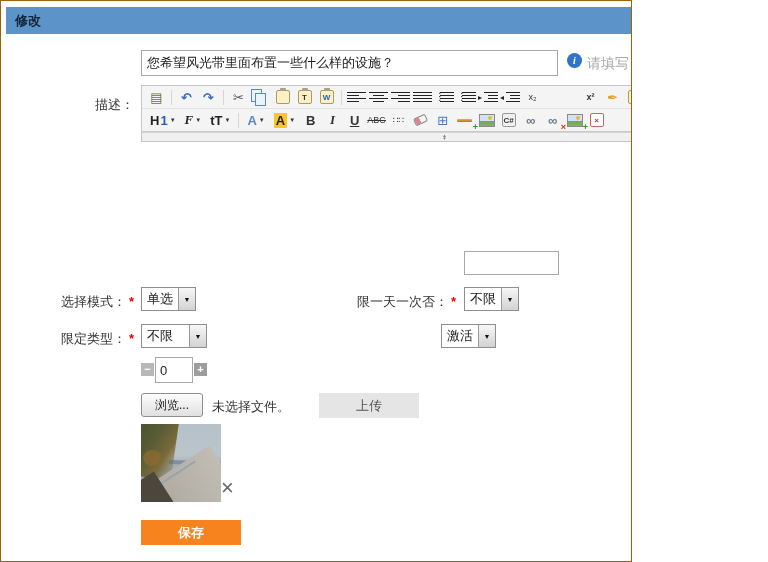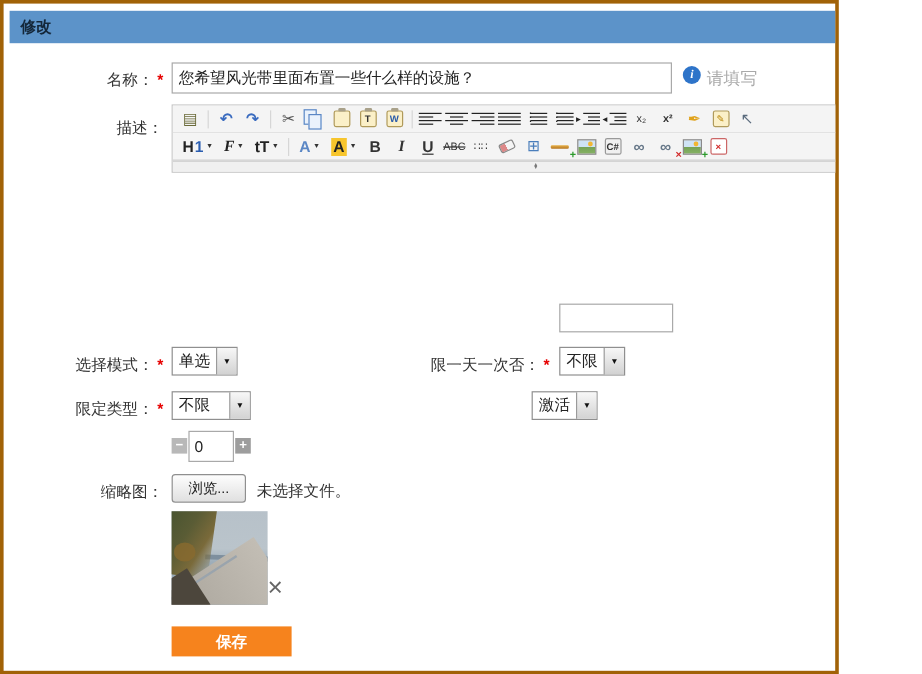--- a/index.html
+++ b/index.html
@@ -1,17 +1,17 @@
 <!DOCTYPE html>
 <html><head>
 <meta charset="utf-8">
 <style>
   html,body{margin:0;padding:0;background:#fff;}
   *{box-sizing:border-box;}
-  .stage{position:relative;width:699px;height:562px;background:#fff;border:3px solid #a16207;
+  .stage{position:relative;width:632px;height:562px;background:#fff;border:1px solid #a16207;
          font-family:"Liberation Sans","DejaVu Sans",sans-serif;overflow:hidden;}
   
   .hdr{position:absolute;left:5px;top:6px;width:756px;height:27px;background:#5c93c9;}
   .hdr-title{position:absolute;left:9px;top:0;line-height:27px;font-size:13px;font-weight:700;color:#14273a;}
   .hdr-close{position:absolute;right:11px;top:0;line-height:26px;font-size:16px;font-weight:700;color:#0d1b28;cursor:pointer;}
   
   .lbl{position:absolute;left:0;width:133px;text-align:right;font-size:13px;color:#333;}
   .lblr{position:absolute;left:300px;width:155px;text-align:right;font-size:13px;color:#333;}
   .star{color:#e60000;margin-left:3px;font-weight:700;}
   
@@ -100,21 +100,20 @@
 </head>
 <body>
 
 <div class="stage">
 
   <div class="hdr">
     <span class="hdr-title">修改</span>
     <span class="hdr-close">×</span>
   </div>
 
-  <span class="lbl" style="top:55px"><span>名称：</span><span class="star">*</span></span>
   <input class="inp" style="left: 140px; top: 49px; width: 417px; height: 26px;" value="您希望风光带里面布置一些什么样的设施？">
   <span class="info-i">i</span>
   <span class="hint">请填写</span>
 
   <span class="lbl" style="top:95px"><span>描述：</span></span>
   <div class="editor">
     <div class="tbar" id="tbar1">
         <span class="ticon" style="color: rgb(107, 107, 58);">▤</span>
         <i class="tsep"></i>
         <span class="ticon" style="color: rgb(58, 107, 191); font-weight: 700;">↶</span>
@@ -174,21 +173,21 @@
           <b></b>
           <b></b>
         </span>
         <span class="ticon bars out">
           <b></b>
           <b></b>
           <b></b>
           <b></b>
         </span>
         <span class="ticon" style="font-weight: 400; font-size: 9px;">x₂</span>
-        <span class="ticon" style="font-weight: 700; font-size: 9px;">x²</span>
+        <span class="ticon" style="font-weight: 700; font-size: 9px; margin-left: 36px;">x²</span>
         <span class="ticon" style="color: rgb(224, 162, 26);">✒</span>
         <span class="ticon">
           <span class="tbox" style="color: rgb(184, 134, 11);">✎</span>
         </span>
         <span class="ticon" style="color: rgb(90, 107, 125);">↖</span>
       </div>
     <div class="tbar" id="tbar2">
         <span class="tdd">
           <span>H</span>
           <span style="color: rgb(42, 93, 176);">1</span>
@@ -269,23 +268,23 @@
   </span>
   <span class="sel" style="left:440px;top:323px">
     <span class="txt">激活</span>
     <span class="btn"></span>
   </span>
 
   <button class="spin-btn" style="left:140px;top:362px;background:#b8b8b8">−</button>
   <input class="inp" style="left: 154px; top: 356px; width: 38px; height: 26px; padding: 0px 0px 0px 4px;" value="0">
   <button class="spin-btn" style="left:193px;top:362px;background:#9d9d9d">+</button>
 
-  <span class="lbl" style="top:398px"><span>缩略图：</span></span>
   <span class="browse" style="left:140px;top:392px">浏览...</span>
   <span class="nofile">未选择文件。</span>
+  <span class="upload">上传</span>
 
   <div class="thumb">
     <div class="t-shore"></div>
     <div class="t-trees"></div>
     <div class="t-autumn"></div>
     <div class="t-path"></div>
     <div class="t-rail"></div>
     <div class="t-dark"></div>
   </div>
   <span class="del-x">×</span>

